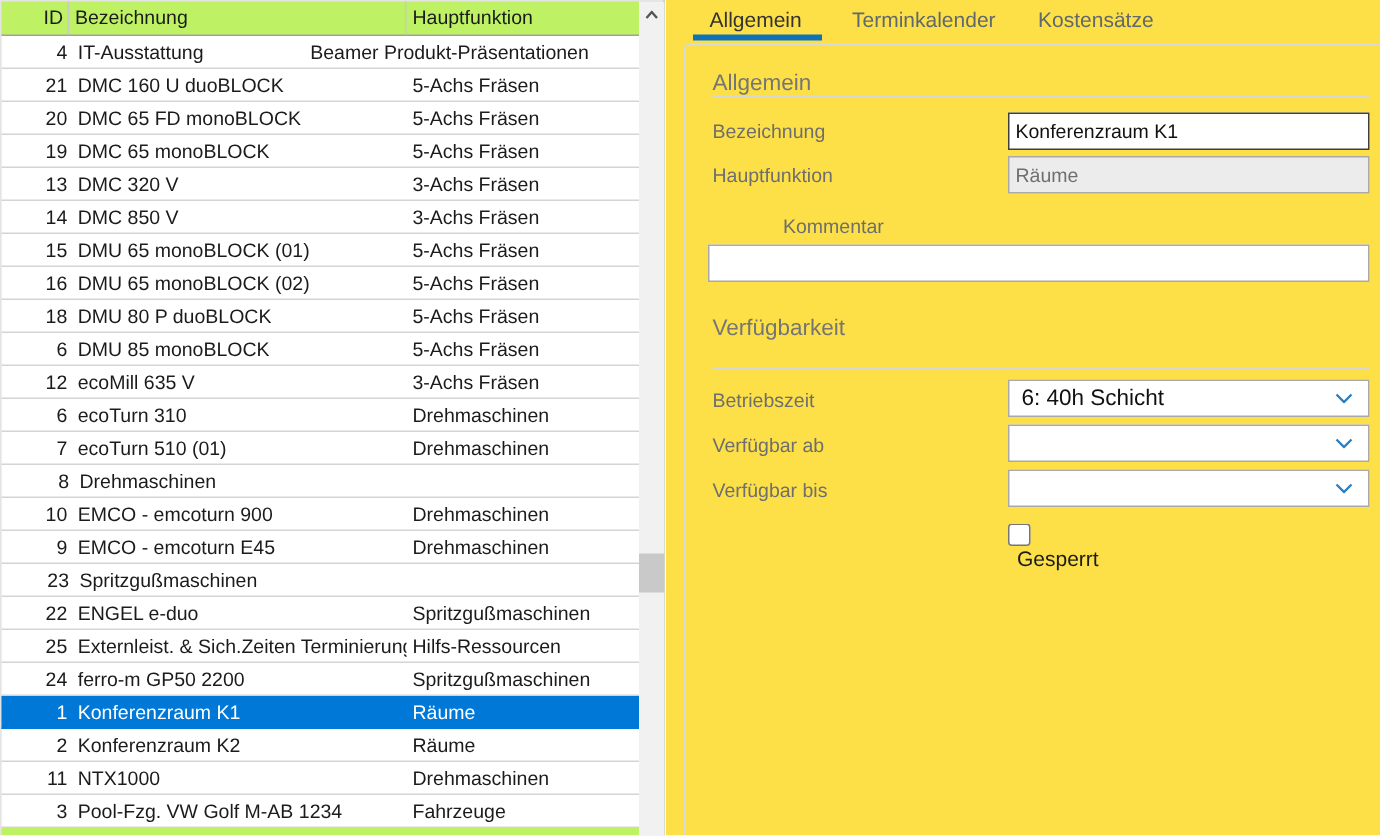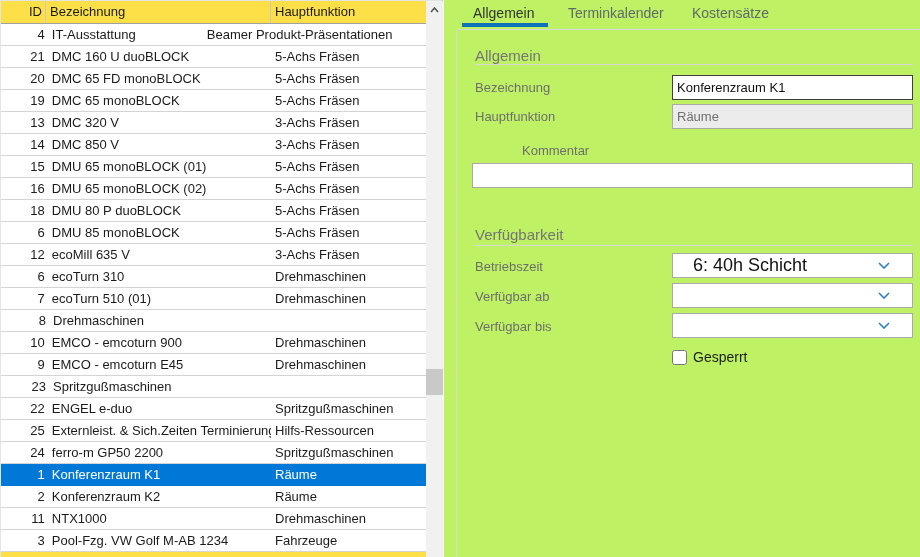--- a/index.html
+++ b/index.html
@@ -2,21 +2,21 @@
 <html><head>
 <meta charset="utf-8">
 <style>
   html,body{margin:0;padding:0;background:#fff;}
   #app{
     position:relative;width:920px;height:557px;overflow:hidden;background:#fff;
     font-family:"Liberation Sans",sans-serif;color:#1b1b1b;
     --sel:#0078d7; --underline:#0d72b9; --chev:#2e7fc2; --grip:#1f7dbf;
   }
   
-  .table-panel{position:absolute;left:0;top:0;width:443px;height:557px;background:#fde047;
+  .table-panel{position:absolute;left:0;top:0;width:443px;height:557px;background:#bef264;
     border-right:1px solid #9c9c9c;border-left:1px solid #e4e4e4;border-top:1px solid #e4e4e4;box-sizing:border-box;}
   .thead{position:absolute;left:0;top:0;width:425px;height:23px;border-bottom:1px solid #a0a0a0;box-sizing:border-box;display:flex;}
   .th{font-size:13px;line-height:22px;color:#1b1b1b;box-sizing:border-box;white-space:nowrap;overflow:hidden;}
   .col-id{width:45px;text-align:right;padding-right:3px;}
   .col-bez{width:225px;padding-left:4px;}
   .col-haupt{width:155px;padding-left:4px;}
   .thead .col-id,.thead .col-bez{border-right:1px solid #c9c9c9;}
   .tbody{position:absolute;left:0;top:23px;width:425px;}
   .trow{display:flex;height:22px;border-bottom:1px solid #d4d4d4;box-sizing:border-box;background:#fff;cursor:default;}
   .trow .cell{font-size:13px;line-height:21px;white-space:nowrap;overflow:hidden;}
@@ -24,39 +24,39 @@
   .trow.selected .cell{color:#fff;}
   
   .vscroll{position:absolute;left:425px;top:0;width:17px;height:557px;background:#f1f1f1;}
   .scroll-up{position:absolute;left:0;top:0;width:17px;height:17px;display:flex;align-items:center;justify-content:center;}
   .scroll-thumb{position:absolute;left:0;top:368px;width:17px;height:26px;background:#c9c9c9;}
   
   .splitter{position:absolute;left:444px;top:0;width:12px;height:557px;cursor:col-resize;}
   .grip{position:absolute;left:3px;top:381px;display:flex;flex-direction:column;gap:4px;}
   .grip i{width:3px;height:3px;background:var(--grip);display:block;}
   
-  .detail-panel{position:absolute;left:444px;top:0;width:476px;height:557px;background:#bef264;}
+  .detail-panel{position:absolute;left:444px;top:0;width:476px;height:557px;background:#fde047;}
   .tab{position:absolute;top:5px;font-size:14px;color:#60696d;cursor:default;white-space:nowrap;}
   .tab.active{color:#333;}
   .tab1{left:29px;} .tab2{left:124px;} .tab3{left:248px;}
   .tab-underline{position:absolute;left:18px;top:23px;width:86px;height:4px;background:var(--underline);}
   .groupbox{position:absolute;left:12px;top:29px;right:-3px;bottom:-3px;border:1px solid #d9d9d9;border-radius:3px 0 0 0;}
   .sec-h{position:absolute;left:31px;font-size:15px;color:#757575;white-space:nowrap;}
   .rule{position:absolute;left:31px;right:7px;height:1px;background:#d8d8d8;}
   .flabel{position:absolute;left:31px;font-size:13px;color:#6e6e6e;white-space:nowrap;}
   .tbox{position:absolute;left:228px;width:241px;height:25px;box-sizing:border-box;border:1px solid #a9a9a9;
     font-family:"Liberation Sans",sans-serif;font-size:13px;color:#111;padding:0 4px;background:#fff;outline:none;}
   .tbox.focused{border-color:#3f3f3f;}
   .tbox.disabled{background:#ececec;color:#6f6f6f;border-color:#a9a9a9;line-height:23px;}
   .tbox.wide{left:28px;width:441px;}
   .combo{position:absolute;left:228px;width:241px;height:25px;box-sizing:border-box;border:1px solid #a9a9a9;background:#fff;
-    display:flex;align-items:center;padding:0 20px;font-size:18px;color:#111;cursor:default;}
+    display:flex;align-items:center;padding:0 8px;font-size:15px;color:#111;cursor:default;}
   .combo .val{flex:1;white-space:nowrap;overflow:hidden;}
   .combo svg{flex:0 0 auto;margin-right:2px;}
-  .chk-row{position:absolute;left:228px;top:349px;display:flex;align-items:center;}
+  .chk-row{position:absolute;left:228px;top:349px;display:flex;align-items:flex-start;flex-direction:column;}
   .chk{width:15px;height:15px;box-sizing:border-box;border:1px solid #333;background:#fff;margin:0;}
   .chk-label{font-size:14px;color:#1c1c1c;margin-left:6px;}
 </style>
 </head>
 <body>
 
 <div id="app" style="--sel: #0078d7; --underline: #0d72b9; --chev: #2e7fc2; --grip: #1f7dbf;">
 
   <div class="table-panel">
     <div class="thead">
@@ -216,21 +216,21 @@
 
     <div class="flabel" style="top:80px;">Bezeichnung</div>
     <input class="tbox focused" style="top: 75px;" type="text" value="Konferenzraum K1">
 
     <div class="flabel" style="top:109px;">Hauptfunktion</div>
     <div class="tbox disabled" style="top:104px;">Räume</div>
 
     <div class="flabel" style="top:143px;margin-left:47px;">Kommentar</div>
     <input class="tbox wide" style="top: 163px;" type="text" value="">
 
-    <div class="sec-h" style="top:226px;text-align:center;">Verfügbarkeit</div>
+    <div class="sec-h" style="top:210px;text-align:center;">Verfügbarkeit</div>
     <div class="rule" style="top:245px;"></div>
 
     <div class="flabel" style="top:259px;">Betriebszeit</div>
     <div class="combo" style="top:253px;">
       <span class="val">6: 40h Schicht</span>
       <svg width="12" height="7" viewBox="0 0 12 7">
         <polyline points="1,1 6,6 11,1" fill="none" stroke="#2e7fc2" stroke-width="1.6"></polyline>
       </svg>
     </div>
 

